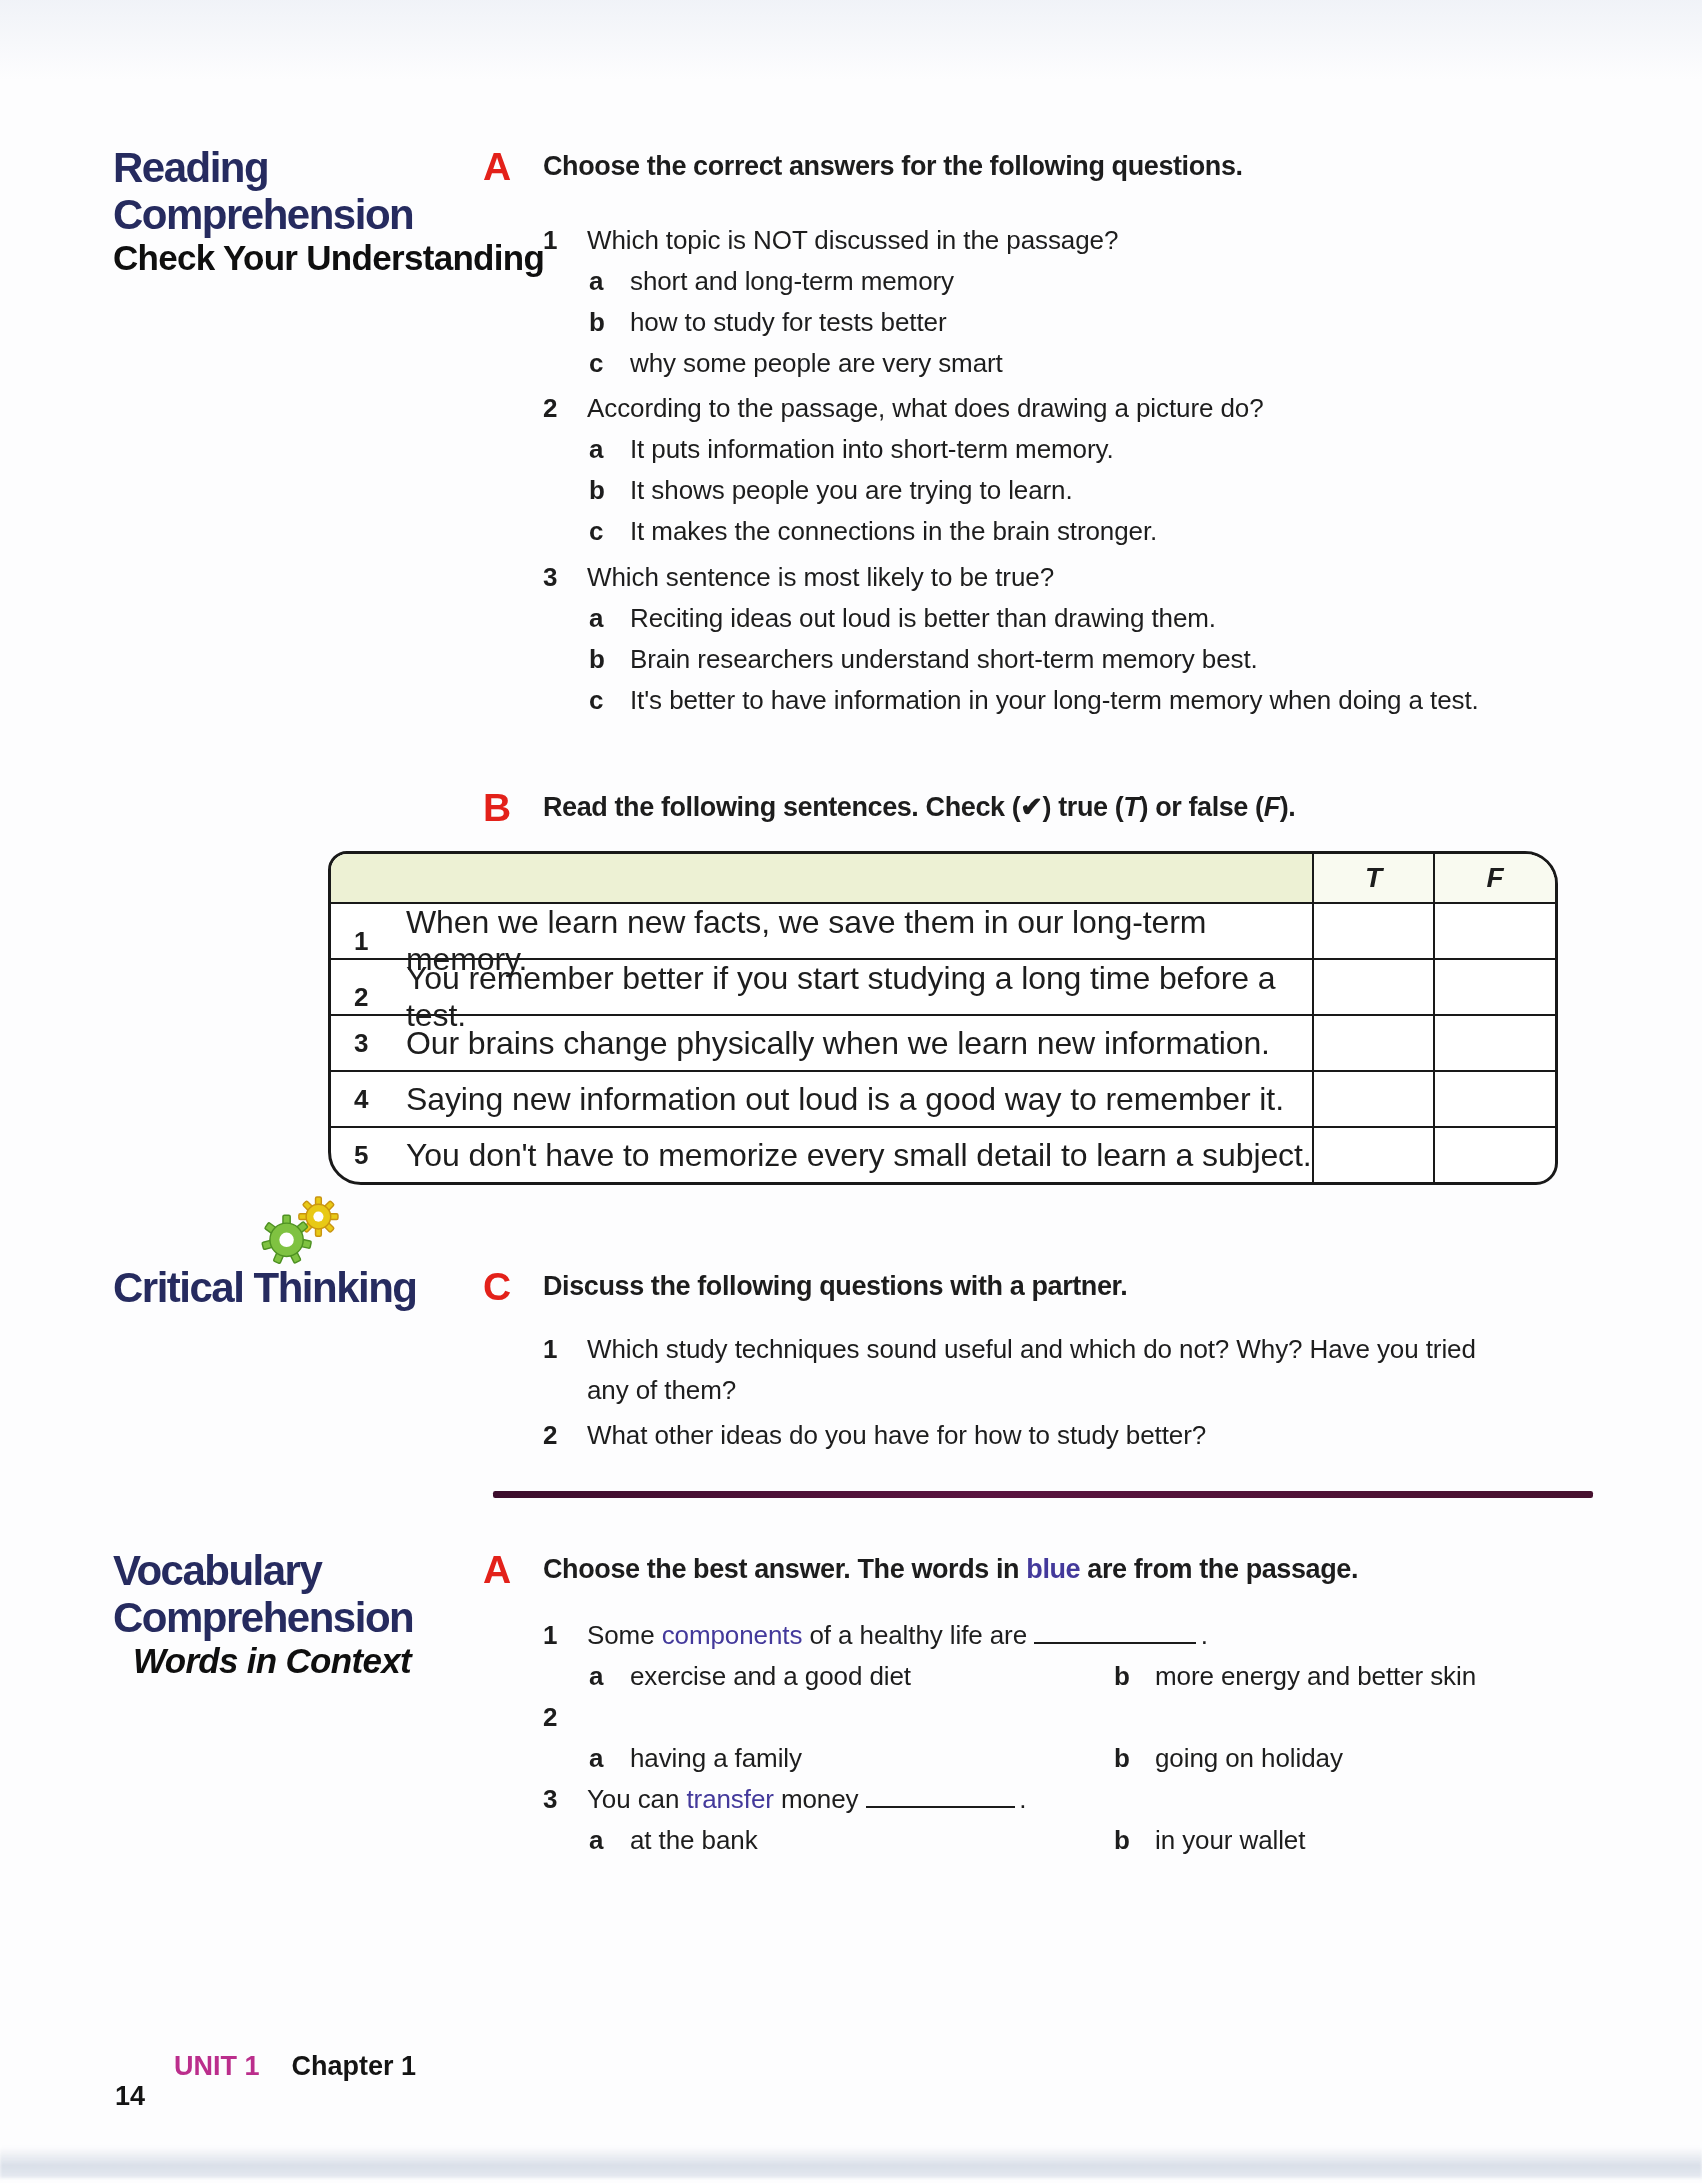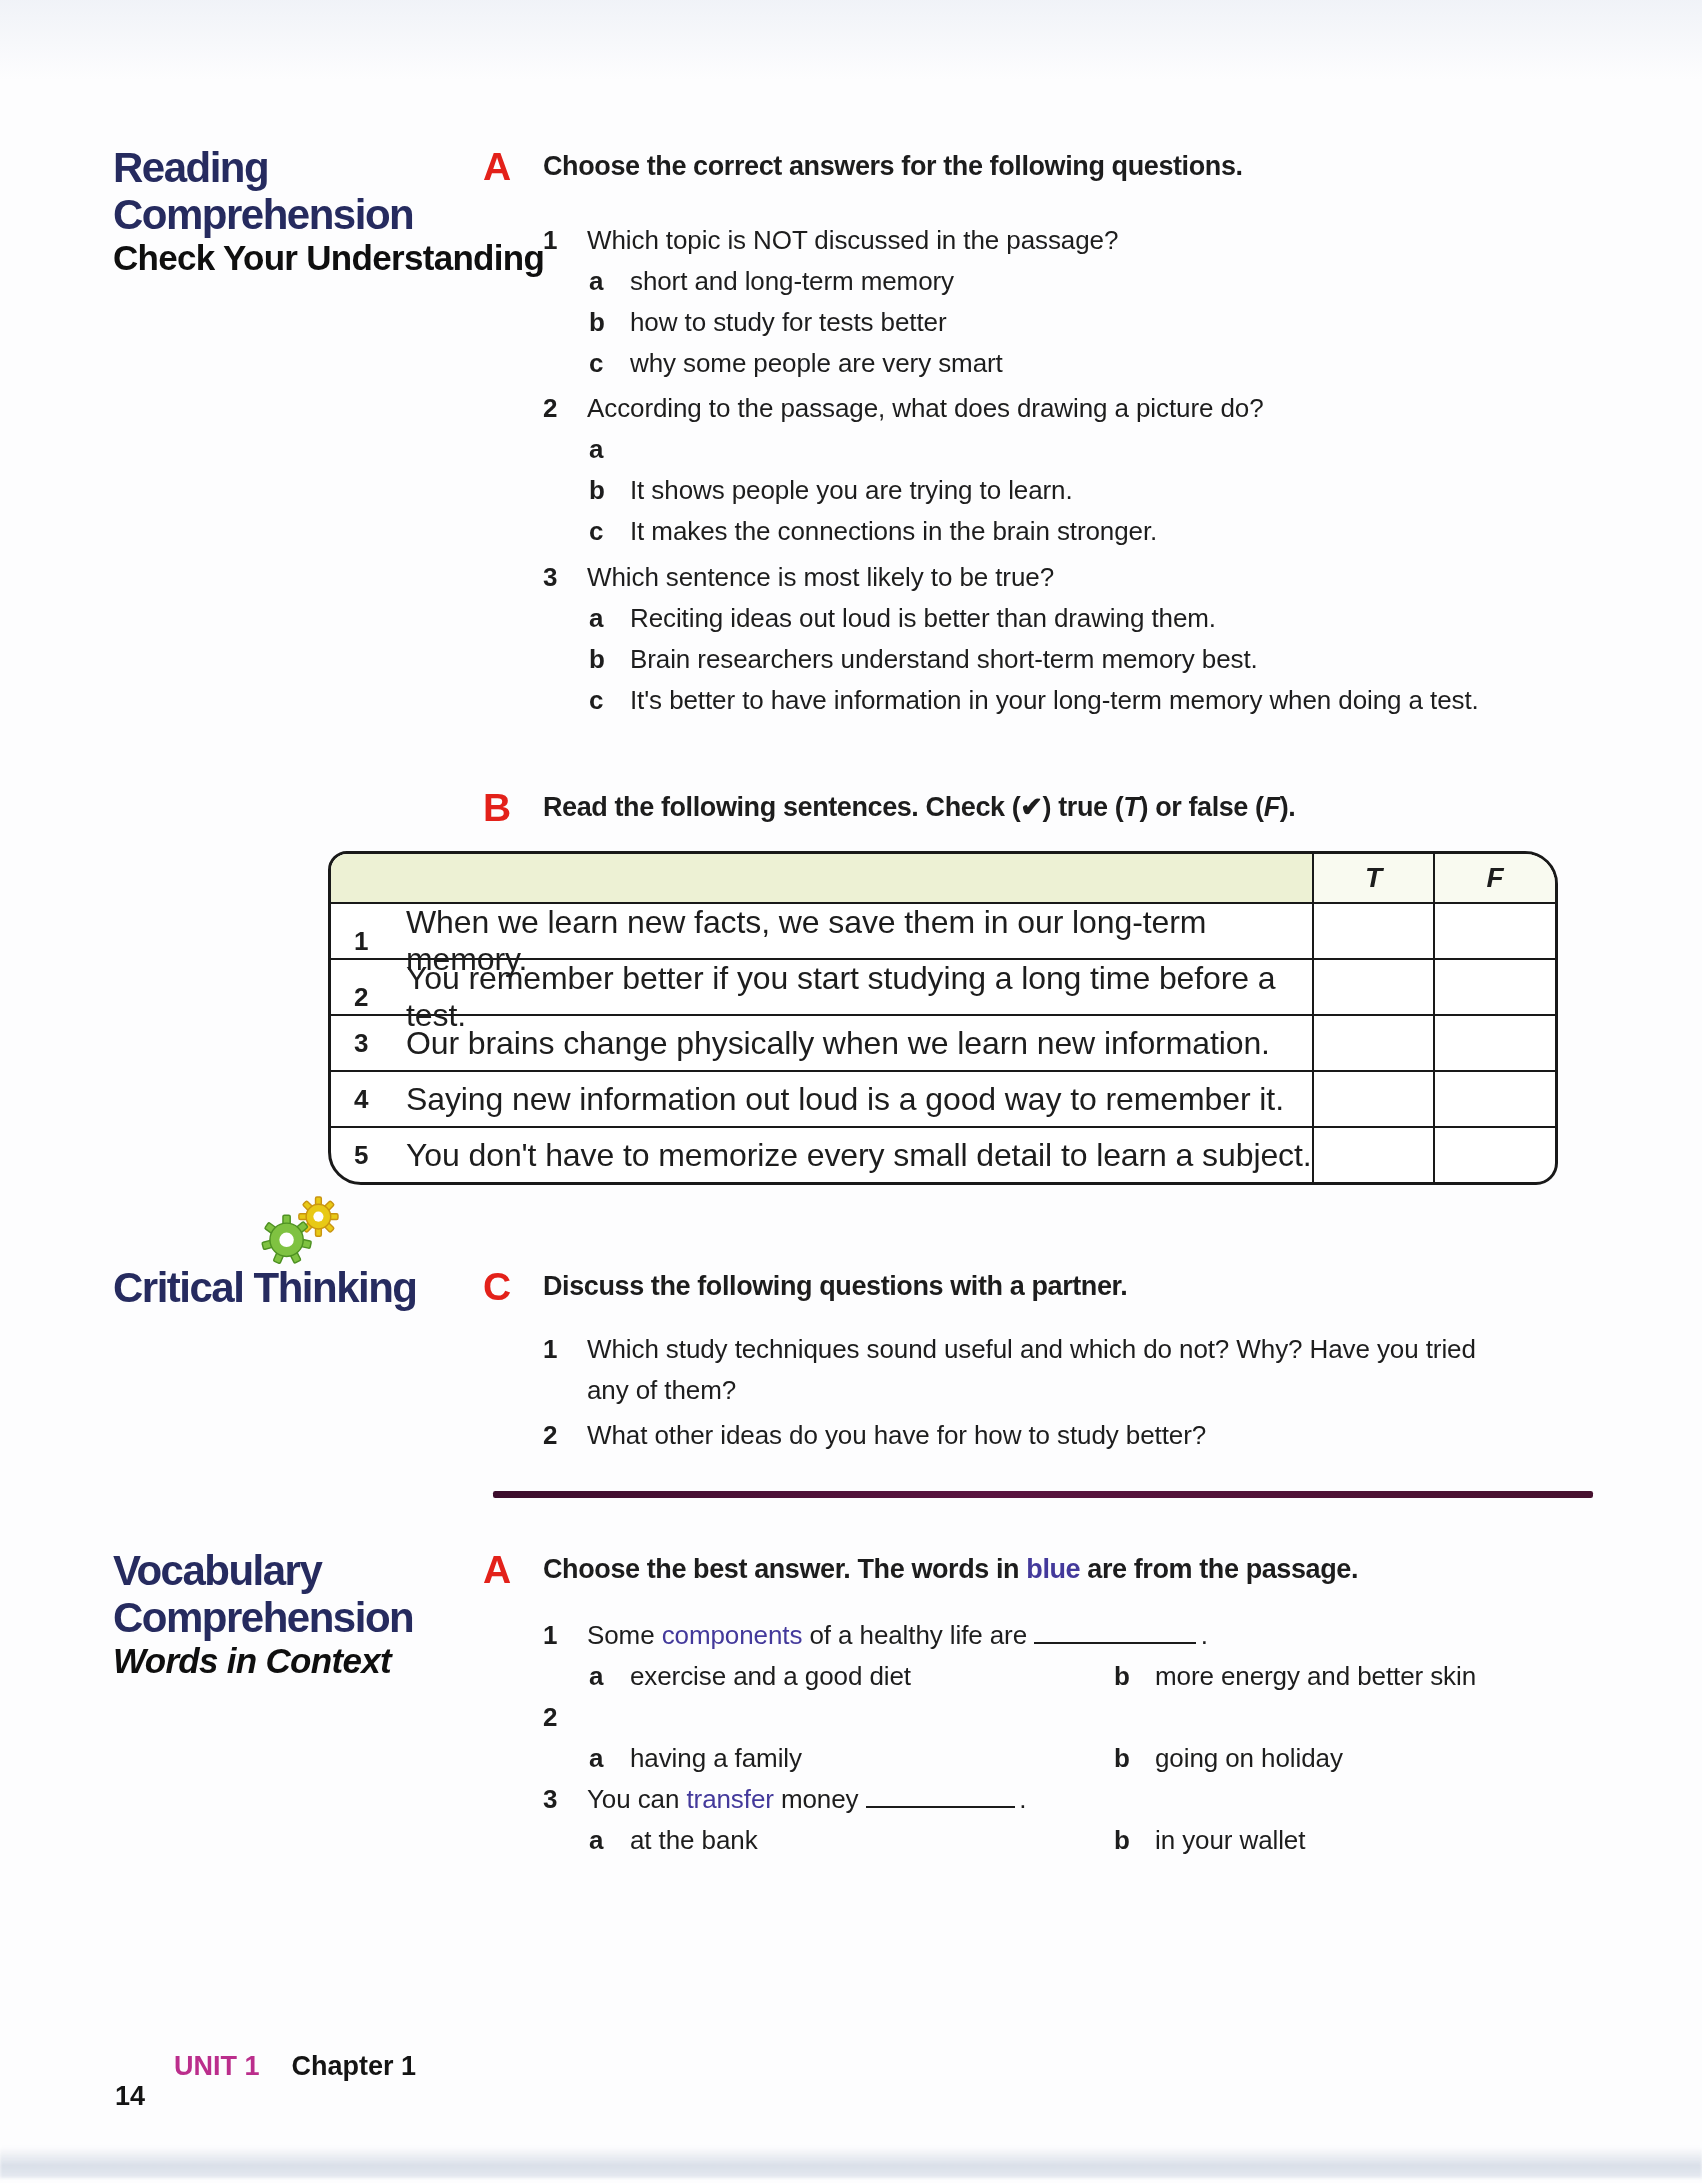--- a/index.html
+++ b/index.html
@@ -16,21 +16,21 @@
     position:absolute; left:0; top:2147px; width:100%; height:31px;
     background:linear-gradient(rgba(255,255,255,0), #d9dfe8 60%, #e6eaf1);
     filter:blur(1.5px);
   }
   
   .side-heading {
     position:absolute; left:113px; color:#262b5f; font-weight:bold;
     font-size:42px; line-height:47px; letter-spacing:-1.5px;
   }
   .side-sub { font-size:35px; line-height:33px; color:#0f0f0f; letter-spacing:-0.7px; margin-top:2.9px; }
-  .side-sub.italic { font-style:italic; }
+  .side-sub.italic { font-style:italic;margin-left:20px; }
   
   .main-block { position:absolute; left:483px; width:1135px; }
   .sec-row { display:flex; align-items:flex-start; }
   .sec-letter {
     color:#e3211a; font-weight:bold; font-size:39px; line-height:41px;
     width:60px; flex:0 0 60px;
   }
   .instr { font-weight:bold; font-size:27px; line-height:41px; letter-spacing:-0.4px; }
   .instr .it { font-style:italic; }
   .questions { margin-left:60px; margin-top:33px; }
@@ -114,20 +114,21 @@
           <span class="opt-text">why some people are very smart</span>
         </div>
       </div>
       <div class="q">
         <div class="q-line">
           <span class="q-num">2</span>
           <span class="q-text">According to the passage, what does drawing a picture do?</span>
         </div>
         <div class="opt">
           <span class="opt-letter">a</span>
+          <span class="opt-text">It puts information into short-term memory.</span>
         </div>
         <div class="opt">
           <span class="opt-letter">b</span>
           <span class="opt-text">It shows people you are trying to learn.</span>
         </div>
         <div class="opt">
           <span class="opt-letter">c</span>
           <span class="opt-text">It makes the connections in the brain stronger.</span>
         </div>
       </div>

